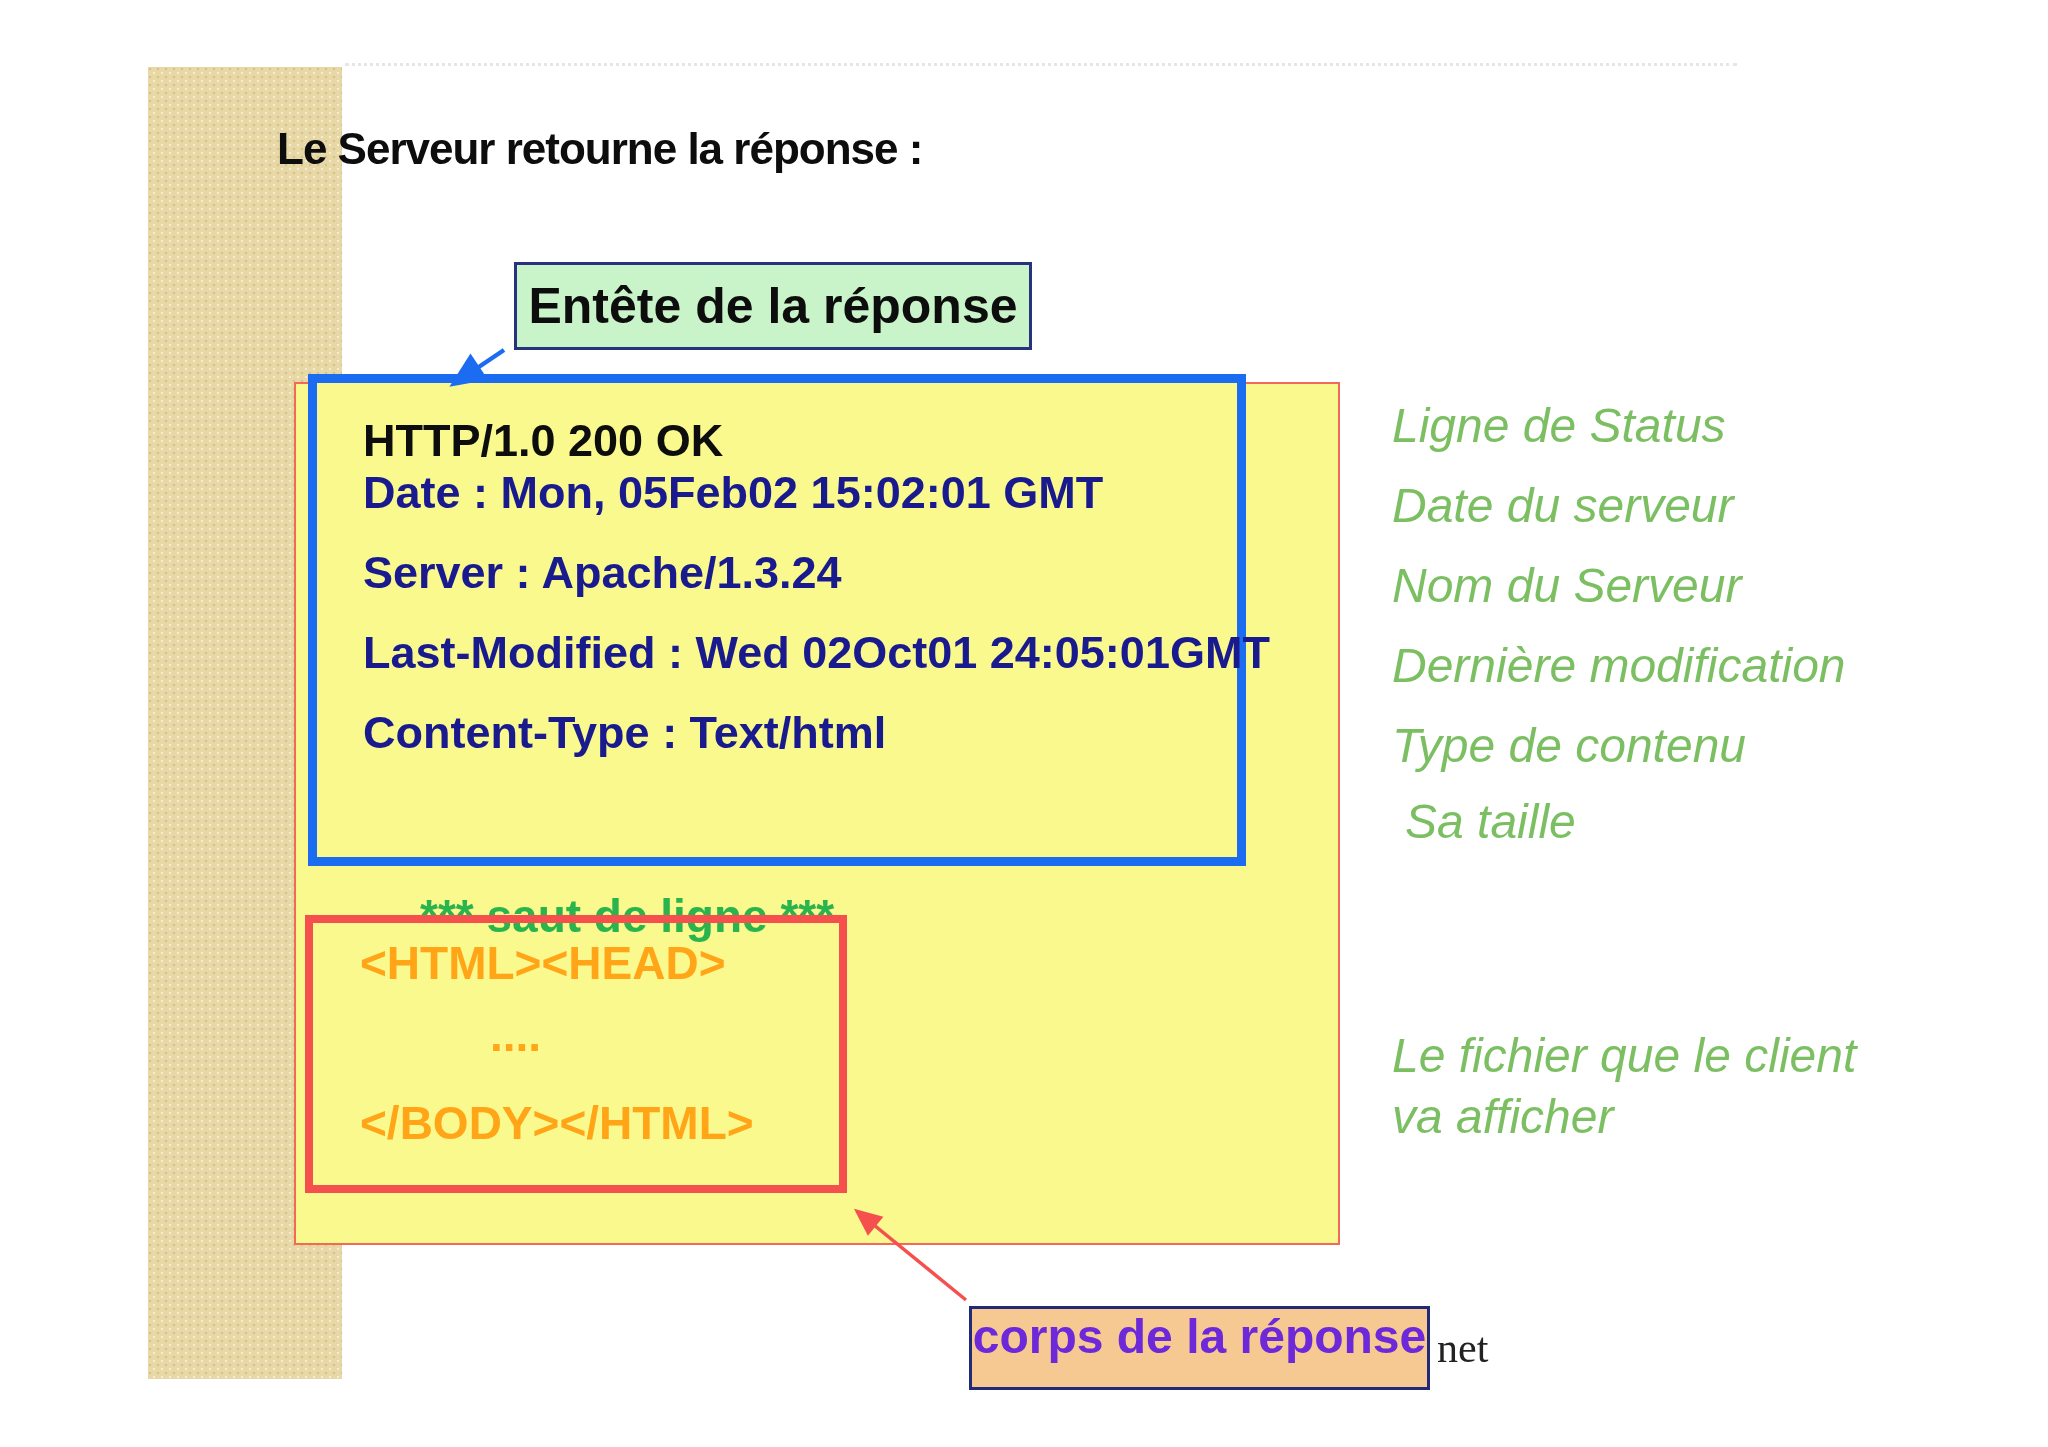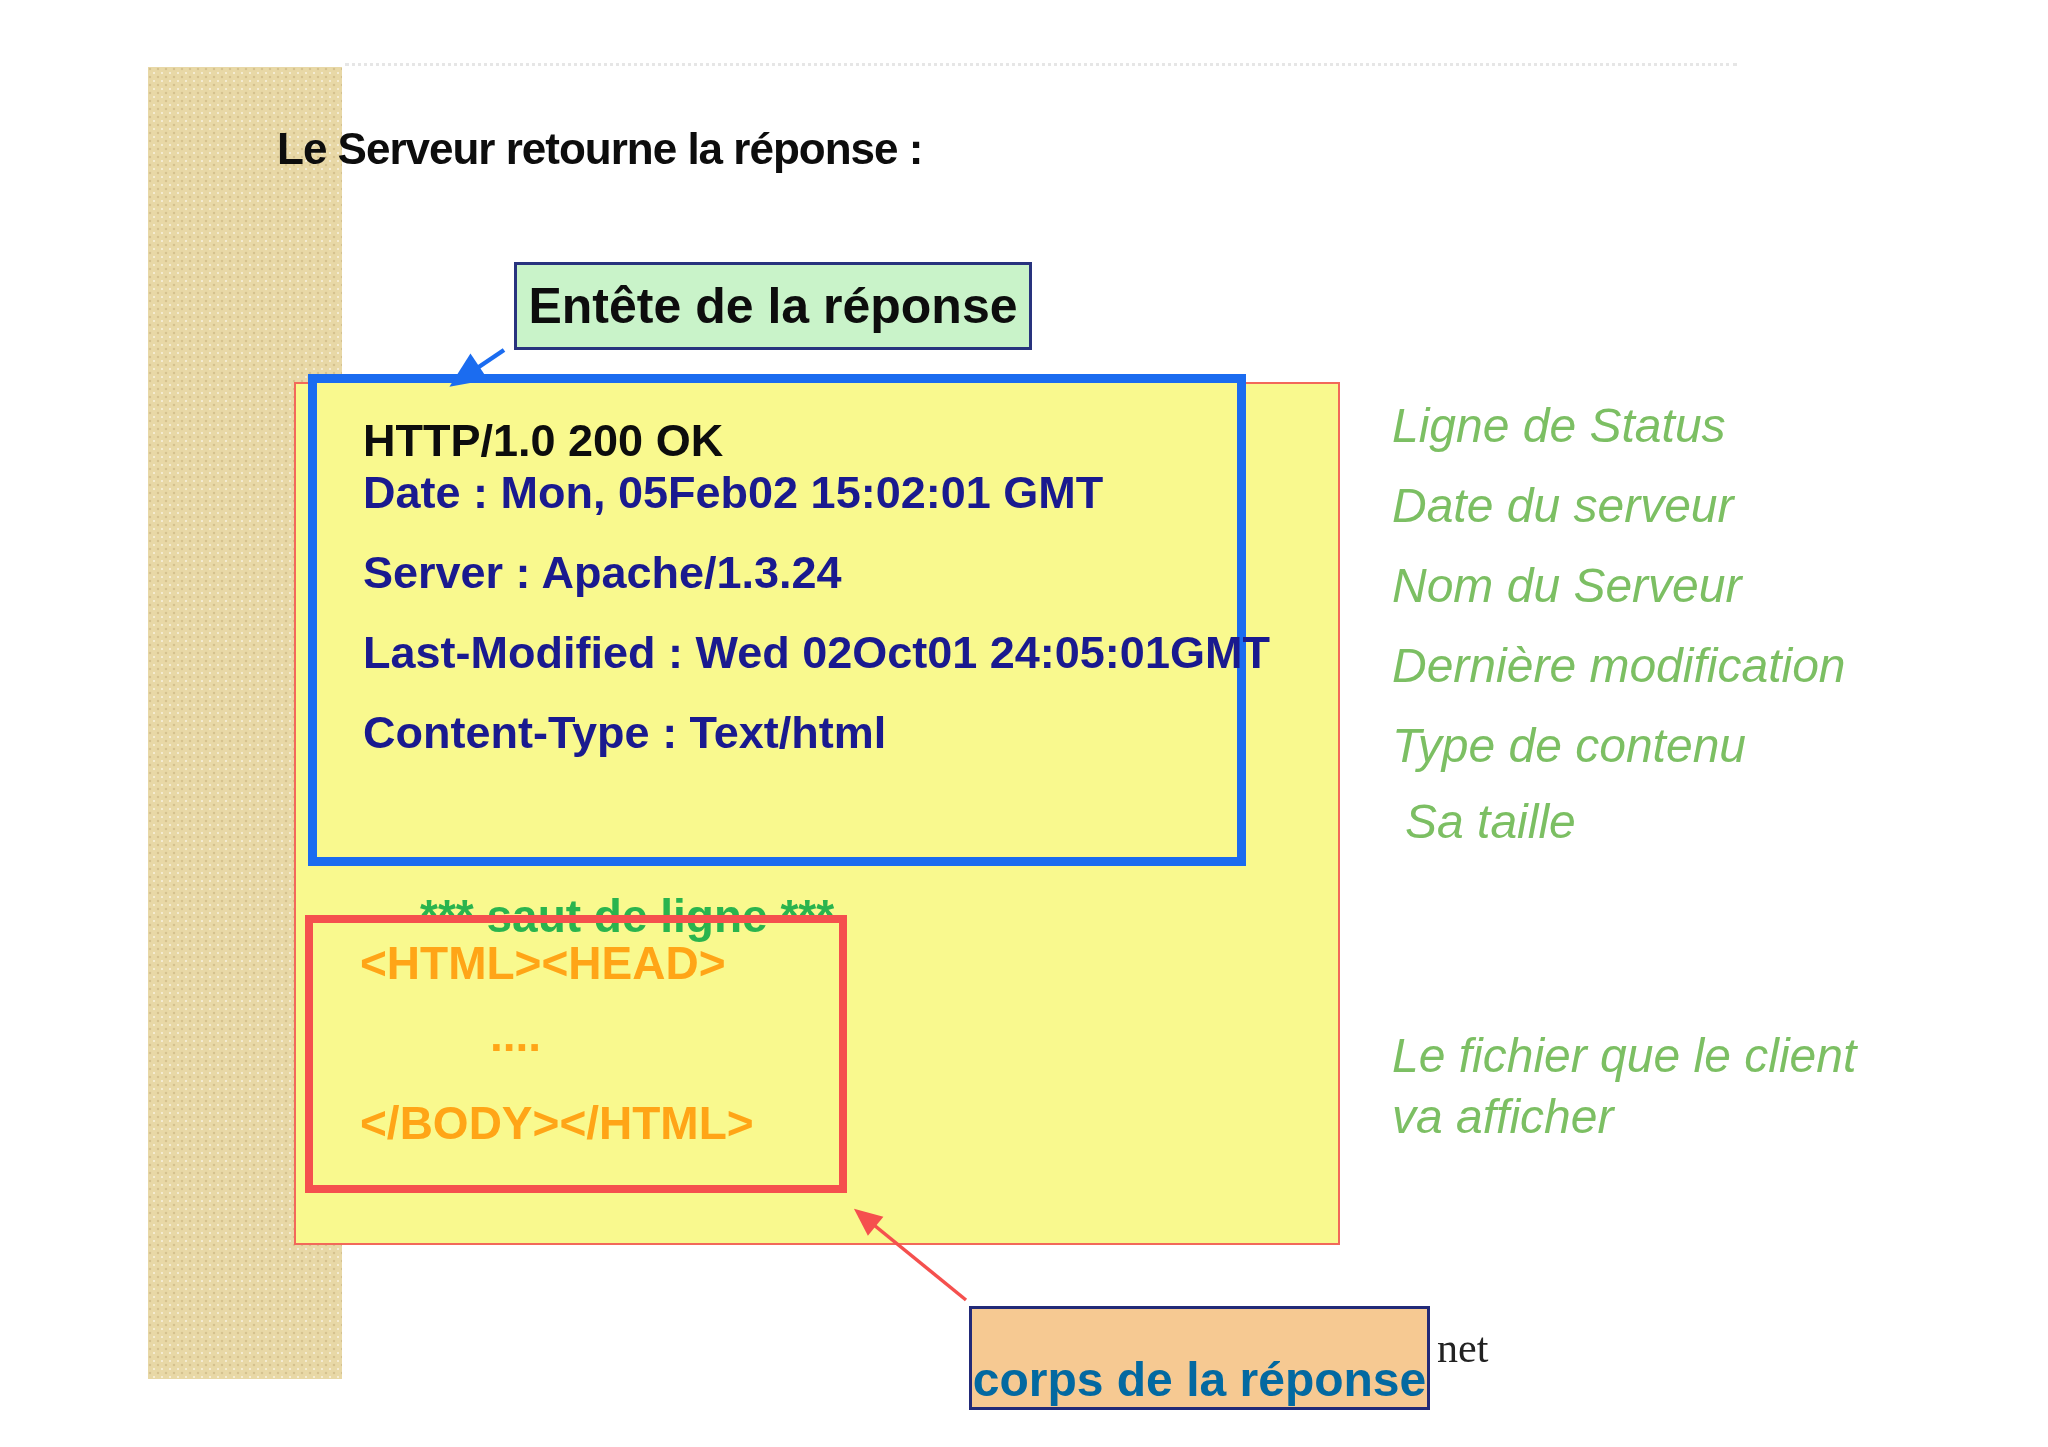--- a/index.html
+++ b/index.html
@@ -65,24 +65,24 @@
     position:absolute;
     font-size:46px;font-weight:bold;color:#ffa517;white-space:nowrap;line-height:1.1;
   }
   
   .ann{
     position:absolute;left:1392px;
     font-size:48px;font-style:italic;color:#7cbf63;white-space:nowrap;line-height:1.1;
   }
   
   .callout-body{
-    position:absolute;left:969px;top:1306px;width:461px;height:104px;
+    position:absolute;left:969px;top:1306px;width:461px;height:84px;
     background:#f6c992;border:3px solid #222a78;box-sizing:border-box;
-    display:flex;align-items:flex-end;justify-content:center;
-    font-size:48px;font-weight:bold;color:#0369a1;white-space:nowrap;
+    display:flex;align-items:flex-start;justify-content:center;
+    font-size:48px;font-weight:bold;color:#6d28d9;white-space:nowrap;
   }
   .watermark{
     position:absolute;left:1437px;top:1324px;
     font-family:"Liberation Serif", serif;font-size:42px;color:#222;
   }
   svg.arrows{position:absolute;left:0;top:0;width:2048px;height:1447px;pointer-events:none;}
 </style>
 </head>
 <body>
 

